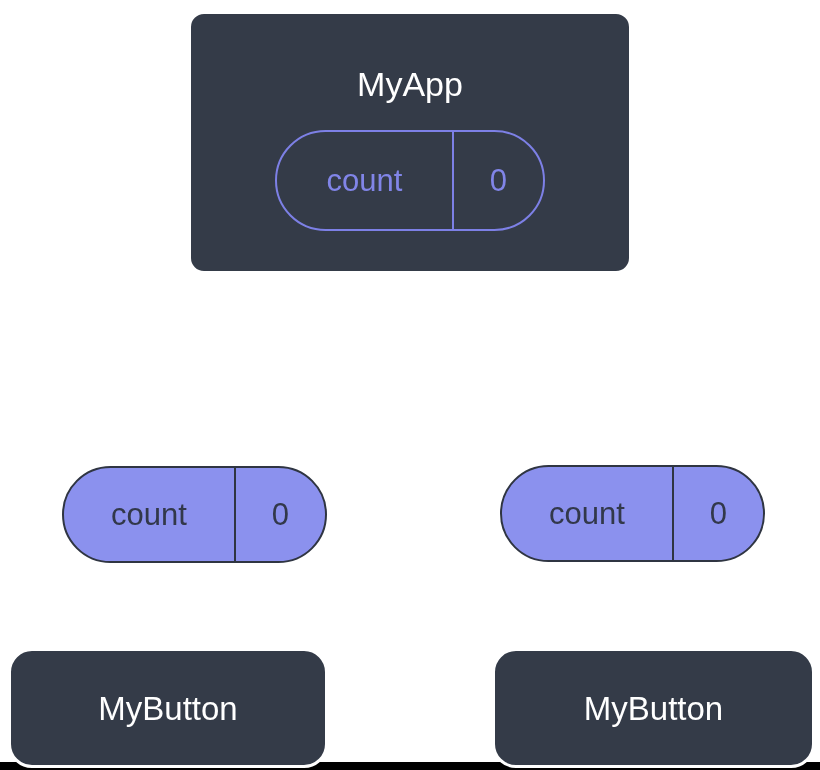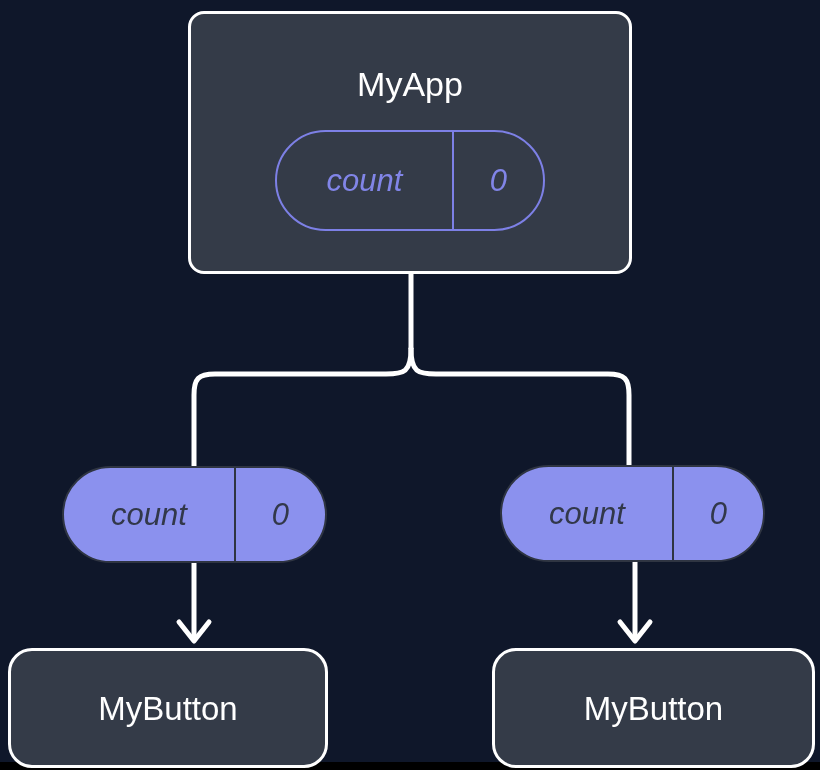--- a/index.html
+++ b/index.html
@@ -11,21 +11,21 @@
   body {
     width: 820px;
     height: 770px;
     overflow: hidden;
     font-family: "Liberation Sans", "DejaVu Sans", sans-serif;
   }
   #stage {
     position: relative;
     width: 820px;
     height: 762px;
-    background: #0f172a;
+    background: #ffffff;
   }
   svg.edges {
     position: absolute;
     left: 0;
     top: 0;
     width: 820px;
     height: 770px;
     pointer-events: none;
   }
 
@@ -70,21 +70,20 @@
   .leaf-box .comp-title { font-size: 33px; }
 
   
   .pill {
     position: absolute;
     box-sizing: border-box;
     display: flex;
     align-items: stretch;
     border-radius: 999px;
     overflow: hidden;
-    font-style: italic;
   }
   .pill .pill-key,
   .pill .pill-val {
     display: flex;
     align-items: center;
     justify-content: center;
     font-size: 31px;
     line-height: 1;
     white-space: nowrap;
   }

